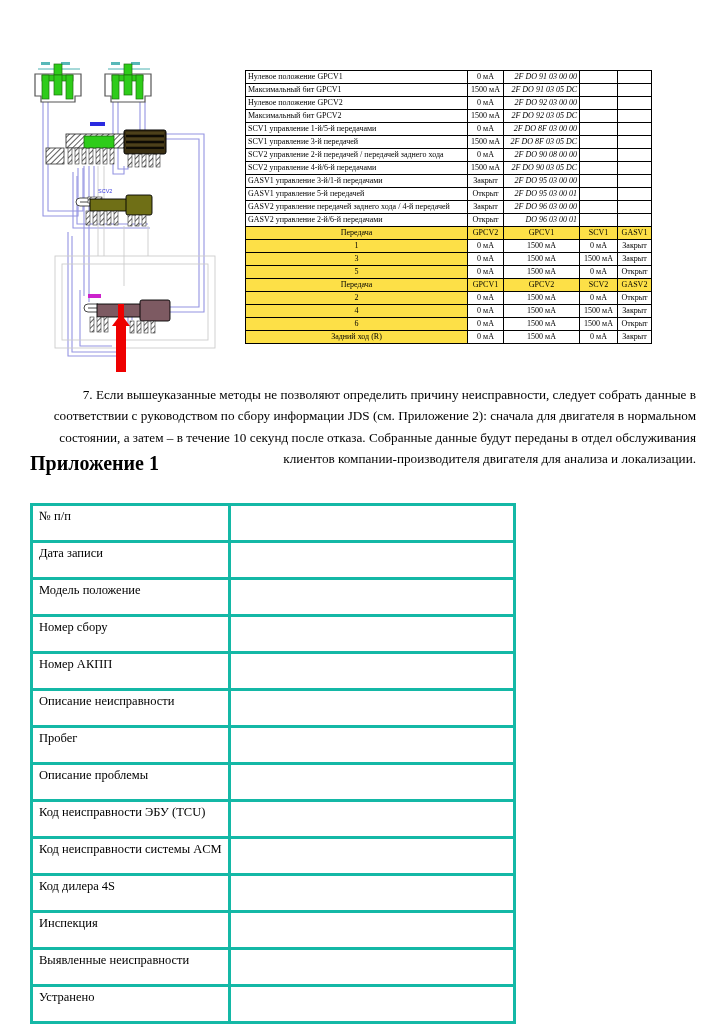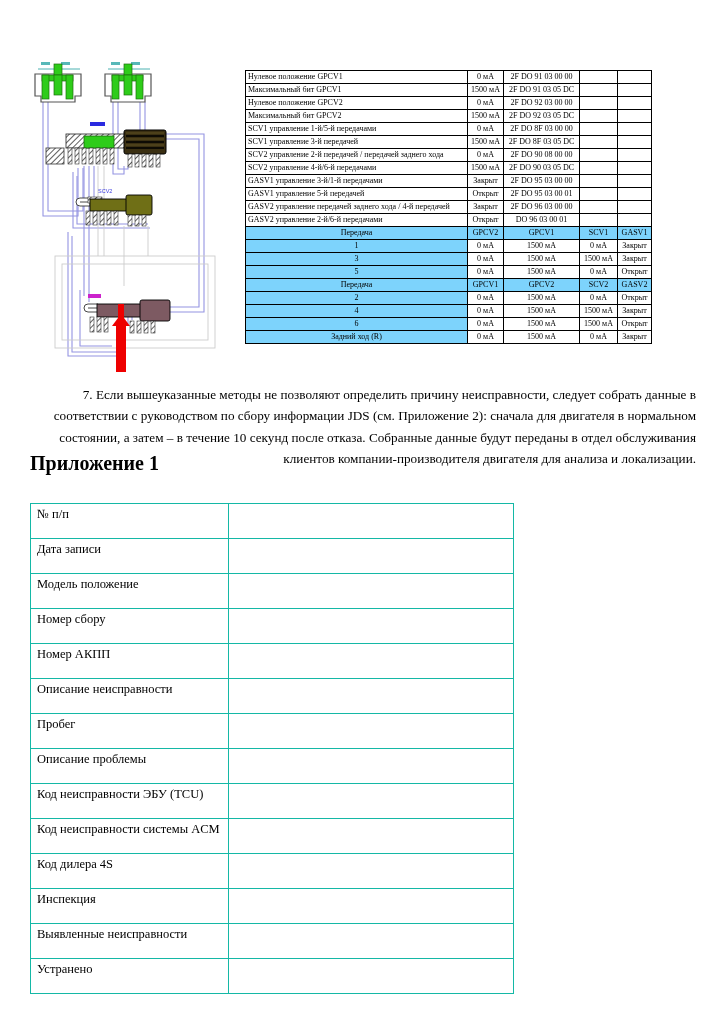--- a/index.html
+++ b/index.html
@@ -16,41 +16,41 @@
   #solenoid-table{
     position:absolute;left:245px;top:58px;width:406px;
     border-collapse:collapse;table-layout:fixed;
   }
   #solenoid-table td{
     border:1px solid #000;font-size:8px;line-height:1.15;
     padding:0 2px;height:12px;white-space:nowrap;overflow:hidden;
   }
   #solenoid-table td.cell-label{text-align:left;}
   #solenoid-table td.cell-value{text-align:center;}
-  #solenoid-table td.cell-code{text-align:center;}
-  #solenoid-table td.hl{background:#7dd3fc;text-align:center;}
+  #solenoid-table td.cell-code{text-align:right;font-style:italic;}
+  #solenoid-table td.hl{background:#fde047;text-align:center;}
   #solenoid-table td.cell-num{text-align:center;}
 
   
   #procedure-paragraph{
     position:absolute;left:30px;top:372px;width:666px;margin:0;
     font-size:13.2px;line-height:1.62;text-align:right;
   }
   #appendix-heading{
     position:absolute;left:30px;top:440px;margin:0;
     font-size:20px;font-weight:bold;
   }
 
   
   #appendix-table{
     position:absolute;left:30px;top:491px;width:483px;
     border-collapse:collapse;table-layout:fixed;
   }
   #appendix-table td{
-    border:1px solid #14b8a6;font-size:12.5px;line-height:1.2;
+    border:3px solid #14b8a6;font-size:12.5px;line-height:1.2;
     padding:3px 6px;height:28px;vertical-align:top;
   }
 </style>
 </head>
 <body>
 
 <div class="page">
 
   <svg id="diagram" viewBox="0 0 212 316" xmlns="http://www.w3.org/2000/svg">
     <defs>

